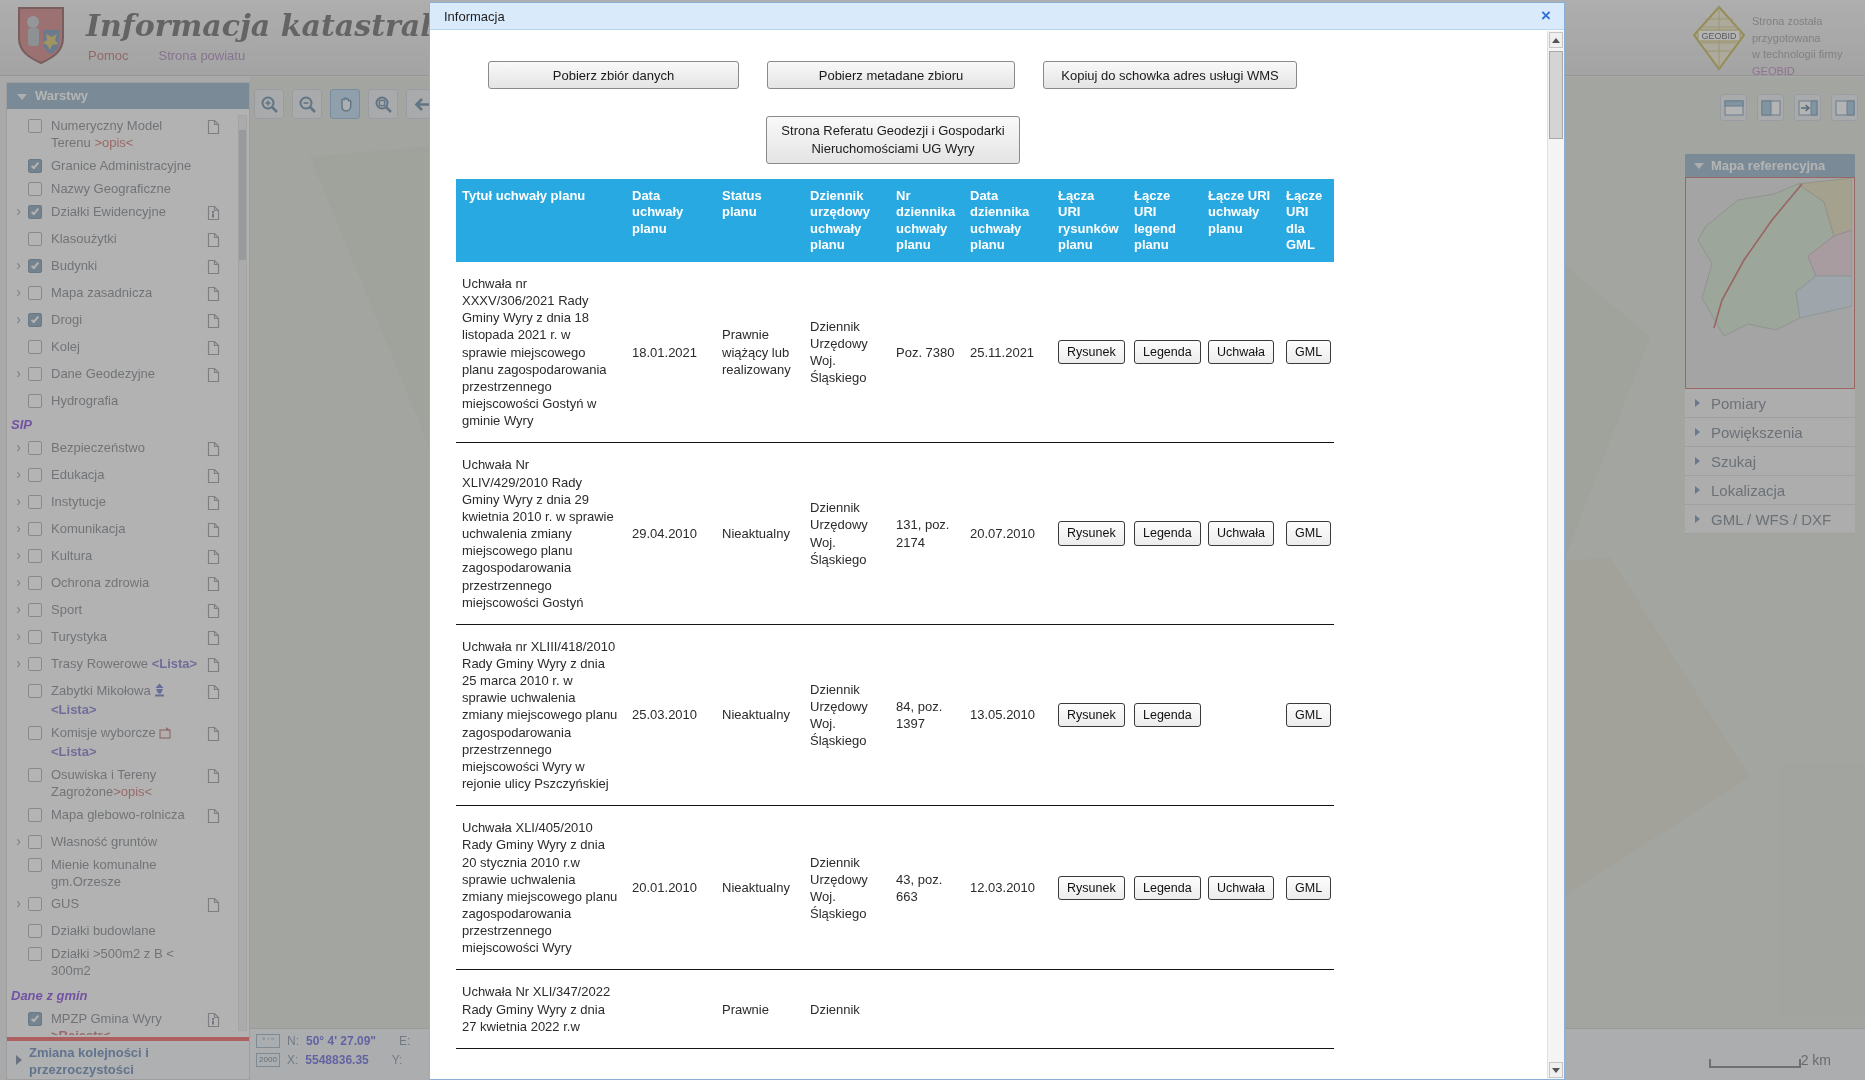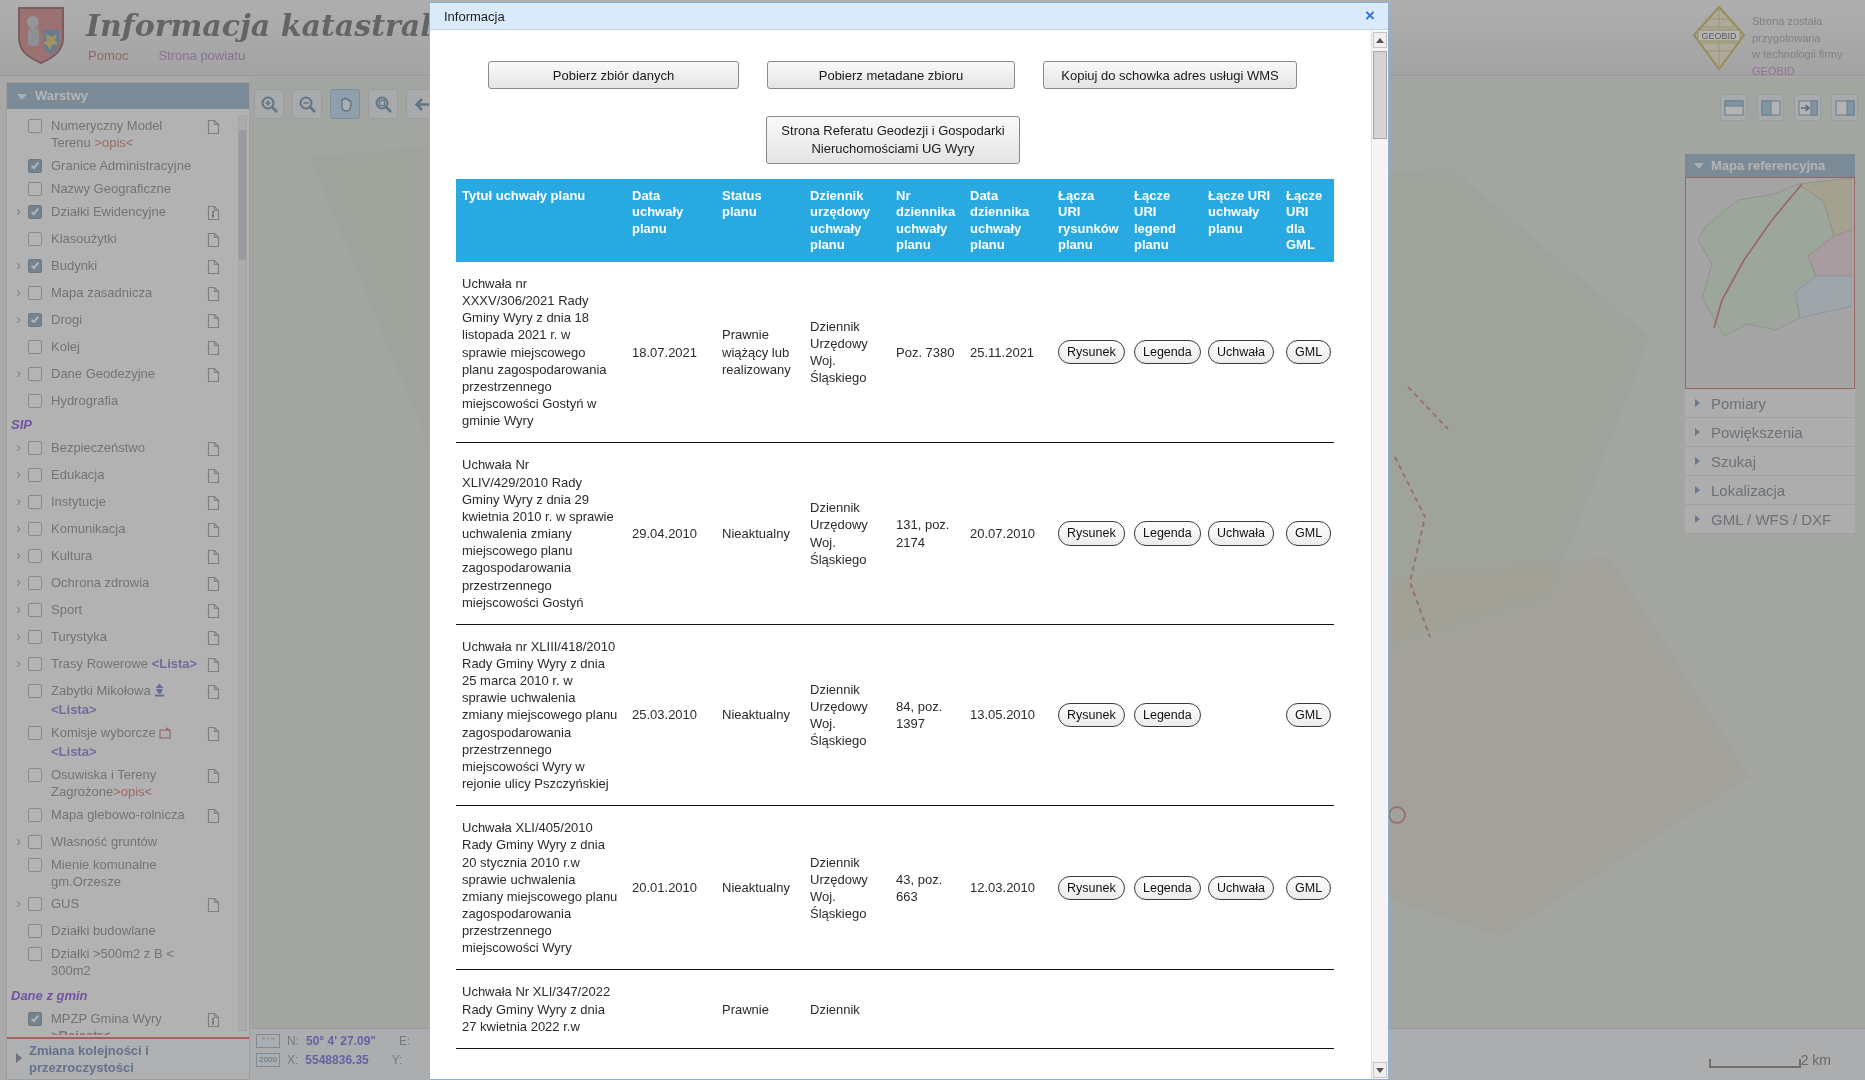--- a/index.html
+++ b/index.html
@@ -44,21 +44,21 @@
   .sec { text-align:left; font-weight:bold; font-style:italic; font-size:13px;
     color:#6d28d9; padding:5px 0; }
   .sfx-opis { color:#c25b52; }
   .sfx-lista { color:#6a62c8; font-weight:bold; }
   .sfx-rejestr { color:#c25b52; font-weight:bold; }
   .badge { display:inline-block; vertical-align:-2px; }
   .sb-scroll { position:absolute; right:2px; top:32px; bottom:48px; width:9px;
     background:#ececec; border:1px solid #dcdcdc; }
   .sb-thumb { margin:14px 0 0 0; width:7px; height:130px; background:#c2c6ca; }
   .sb-foot { position:absolute; left:0; right:0; bottom:0; height:42px;
-    border-top:2px solid #ef4444; background:#f2f5f8; color:#4a6fa8;
+    border-top:4px solid #ef4444; background:#f2f5f8; color:#4a6fa8;
     font-weight:bold; font-size:13px; padding:4px 8px 0 22px; line-height:1.3; }
   .sb-foot .tri { position:absolute; left:9px; top:14px; width:0; height:0;
     border-top:5px solid transparent; border-bottom:5px solid transparent;
     border-left:6px solid #5b6e8a; }
 
   
   .map { position:absolute; left:250px; top:77px; right:0; bottom:0; background:#d8ddd3; }
   .map-art { position:absolute; inset:0; pointer-events:none; }
   .toolbar { position:absolute; left:254px; top:89px; display:flex; gap:8px; }
   .tbtn { width:30px; height:30px; background:#e4e8eb; border:1px solid #c4cdd4;
@@ -94,42 +94,42 @@
   .st-e { margin-left:16px; }
   .scalebar { position:absolute; right:34px; bottom:12px; display:flex;
     align-items:flex-end; gap:0; color:#5a5a5a; font-size:14px; }
   .sline { width:92px; height:9px; border-left:2px solid #666; border-right:2px solid #666;
     border-bottom:2px solid #666; }
 
   
   .dim { position:absolute; inset:0; background:rgba(118,118,118,.55); z-index:40; }
 
   
-  .modal { position:absolute; left:429px; top:2px; width:960px; height:1078px;
+  .modal { position:absolute; left:429px; top:2px; width:1136px; height:1078px;
     background:#fff; border:1px solid #8ab0d8; z-index:60; }
   .m-head { height:27px; background:#d9eafa; border-bottom:1px solid #b9d4ec; position:relative; }
   .m-title { position:absolute; left:14px; top:6px; font-size:13px; color:#1d1d1d; }
   .m-close { position:absolute; right:13px; top:3px; color:#2f6fd6; font-size:17px;
     font-weight:bold; cursor:pointer; line-height:20px; }
   .m-body { position:absolute; top:28px; left:0; right:17px; bottom:0; overflow:hidden;
     padding:30px 39px 0 26px; }
   .m-btnrow { display:flex; margin-left:32px; gap:28px; }
   .mbig { height:28px; border:1px solid #8a8a8a; border-radius:3px;
     background:linear-gradient(#f9f9f9,#e4e4e4); font-size:13px; color:#1a1a1a;
     display:flex; align-items:center; justify-content:center; padding:0 10px; cursor:pointer; }
   .w1 { width:251px; } .w2 { width:248px; } .w3 { width:254px; }
   .m-linkrow { margin:27px 0 15px 310px; }
   .mbig2 { width:254px; height:48px; font-size:13px; line-height:1.35; text-align:center;
     padding:6px 8px; }
   table.plans { border-collapse:collapse; table-layout:fixed; width:878px; }
   .plans th { background:#29a9e1; color:#fff; font-size:13px; font-weight:bold;
     text-align:left; vertical-align:top; padding:9px 8px 9px 6px; line-height:1.25; }
   .plans td { font-size:13px; color:#2b2b2b; vertical-align:middle;
     padding:13px 8px 13px 6px; line-height:1.32; border-bottom:1px solid #141414; }
-  .abtn { display:inline-block; border:1px solid #3a3a3a; border-radius:12px;
+  .abtn { display:inline-block; border:1px solid #3a3a3a; border-radius:3px;
     background:linear-gradient(#fdfdfd,#ececec); padding:3px 8px; font-size:12.5px;
     color:#111; cursor:pointer; }
   .m-scroll { position:absolute; top:28px; right:0; width:17px; bottom:0;
     background:#f4f4f4; border-left:1px solid #e0e0e0; }
   .m-up,.m-down { position:absolute; left:1px; right:1px; height:16px;
     background:#efefef; border:1px solid #c6c6c6; }
   .m-up { top:1px; } .m-down { bottom:1px; }
   .tri-up { width:0; height:0; border-left:4px solid transparent; border-right:4px solid transparent;
     border-bottom:5px solid #555; margin:5px auto 0; }
   .tri-dn { width:0; height:0; border-left:4px solid transparent; border-right:4px solid transparent;
@@ -609,21 +609,21 @@
               <th>Data dziennika uchwały planu</th>
               <th>Łącza URI rysunków planu</th>
               <th>Łącze URI legend planu</th>
               <th>Łącze URI uchwały planu</th>
               <th>Łącze URI dla GML</th>
             </tr>
           </thead>
         <tbody id="plans-body">
             <tr>
               <td>Uchwała nr XXXV/306/2021 Rady Gminy Wyry z dnia 18 listopada 2021 r. w sprawie miejscowego planu zagospodarowania przestrzennego miejscowości Gostyń w gminie Wyry</td>
-              <td>18.07.2021</td>
+              <td>18.01.2021</td>
               <td>Prawnie wiążący lub realizowany</td>
               <td>Dziennik Urzędowy Woj. Śląskiego</td>
               <td>Poz. 7380</td>
               <td>25.11.2021</td>
               <td><span class="abtn">Rysunek</span></td>
               <td><span class="abtn">Legenda</span></td>
               <td><span class="abtn">Uchwała</span></td>
               <td><span class="abtn">GML</span></td>
             </tr>
             <tr>

